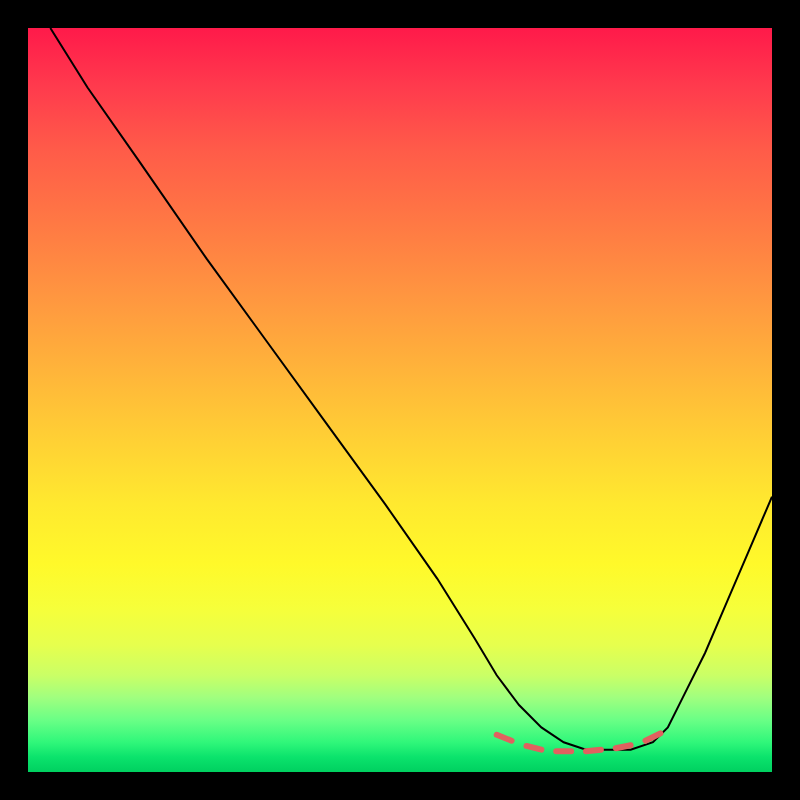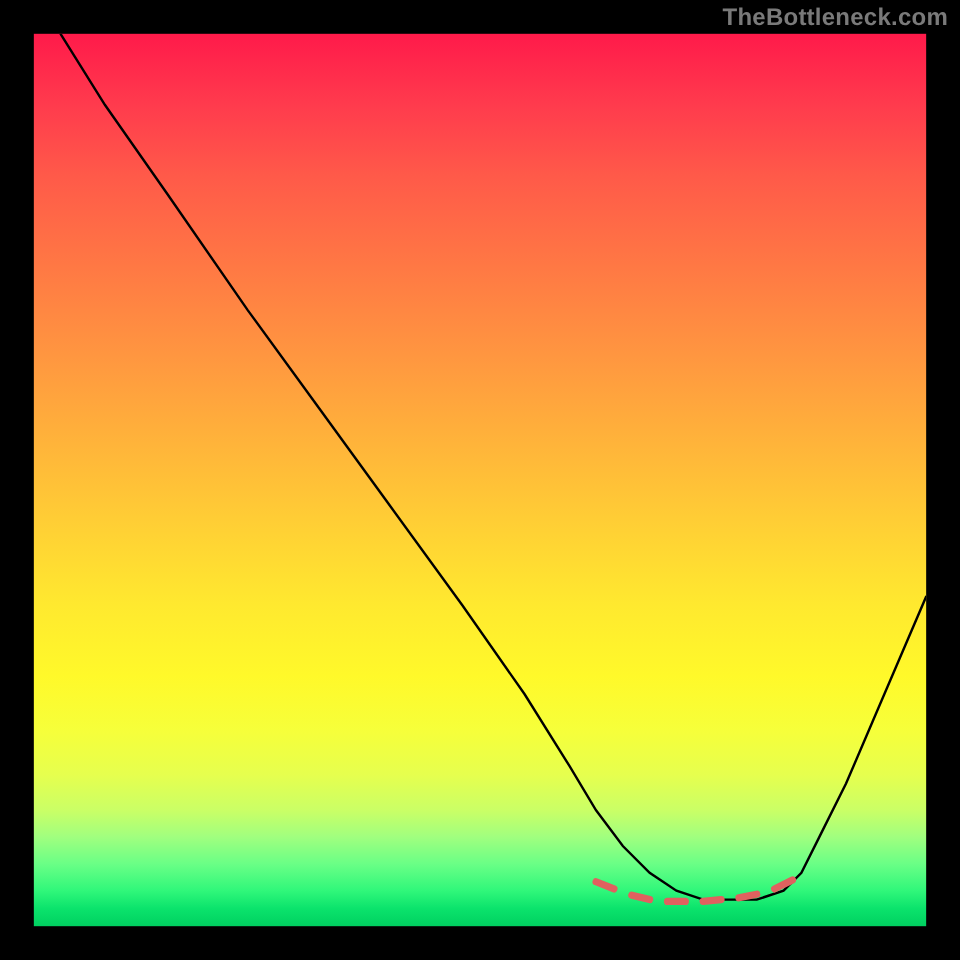--- a/index.html
+++ b/index.html
@@ -62,21 +62,20 @@
   .chart-svg {
     position: absolute;
     left: 0; top: 0;
     width: 100%; height: 100%;
   }
 </style>
 </head>
 <body>
 
 <div class="container">
-  <div class="watermark">TheBottleneck.com</div>
   <div class="plot-area">
     <div class="gradient-bg"></div>
     <svg class="chart-svg" viewBox="0 0 100 100" preserveAspectRatio="none">
       <polyline id="curve-line" fill="none" vector-effect="non-scaling-stroke" points="3,0 8,8 15,18 24,31 32,42.00000000000001 40,53 48,64 55.00000000000001,74 60,82 63,87 66,91 69,94 72,96 75,97 78,97 81,97 84,96 86,94 88,90 91,84 94,77 97,70 100,63" stroke="#000000" stroke-width="2"></polyline>
       <g id="dash-group">
           <line x1="63" y1="95" x2="65" y2="95.8" stroke="#e0615f" stroke-width="6" stroke-linecap="round" vector-effect="non-scaling-stroke"></line>
           <line x1="67" y1="96.5" x2="69" y2="97" stroke="#e0615f" stroke-width="6" stroke-linecap="round" vector-effect="non-scaling-stroke"></line>
           <line x1="71" y1="97.2" x2="73" y2="97.2" stroke="#e0615f" stroke-width="6" stroke-linecap="round" vector-effect="non-scaling-stroke"></line>
           <line x1="75" y1="97.2" x2="77" y2="97" stroke="#e0615f" stroke-width="6" stroke-linecap="round" vector-effect="non-scaling-stroke"></line>
           <line x1="79" y1="96.8" x2="81" y2="96.4" stroke="#e0615f" stroke-width="6" stroke-linecap="round" vector-effect="non-scaling-stroke"></line>

